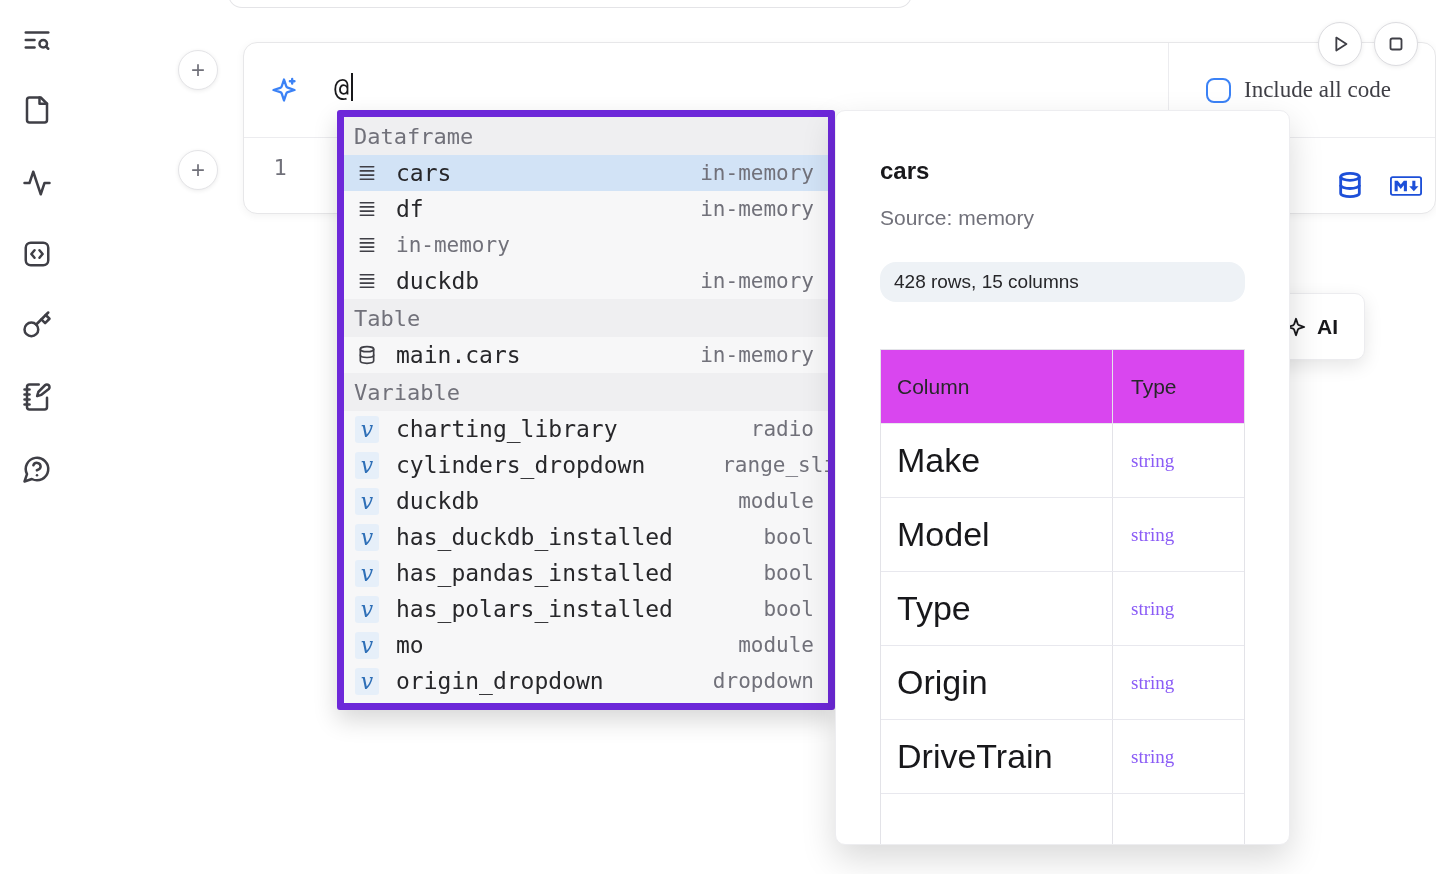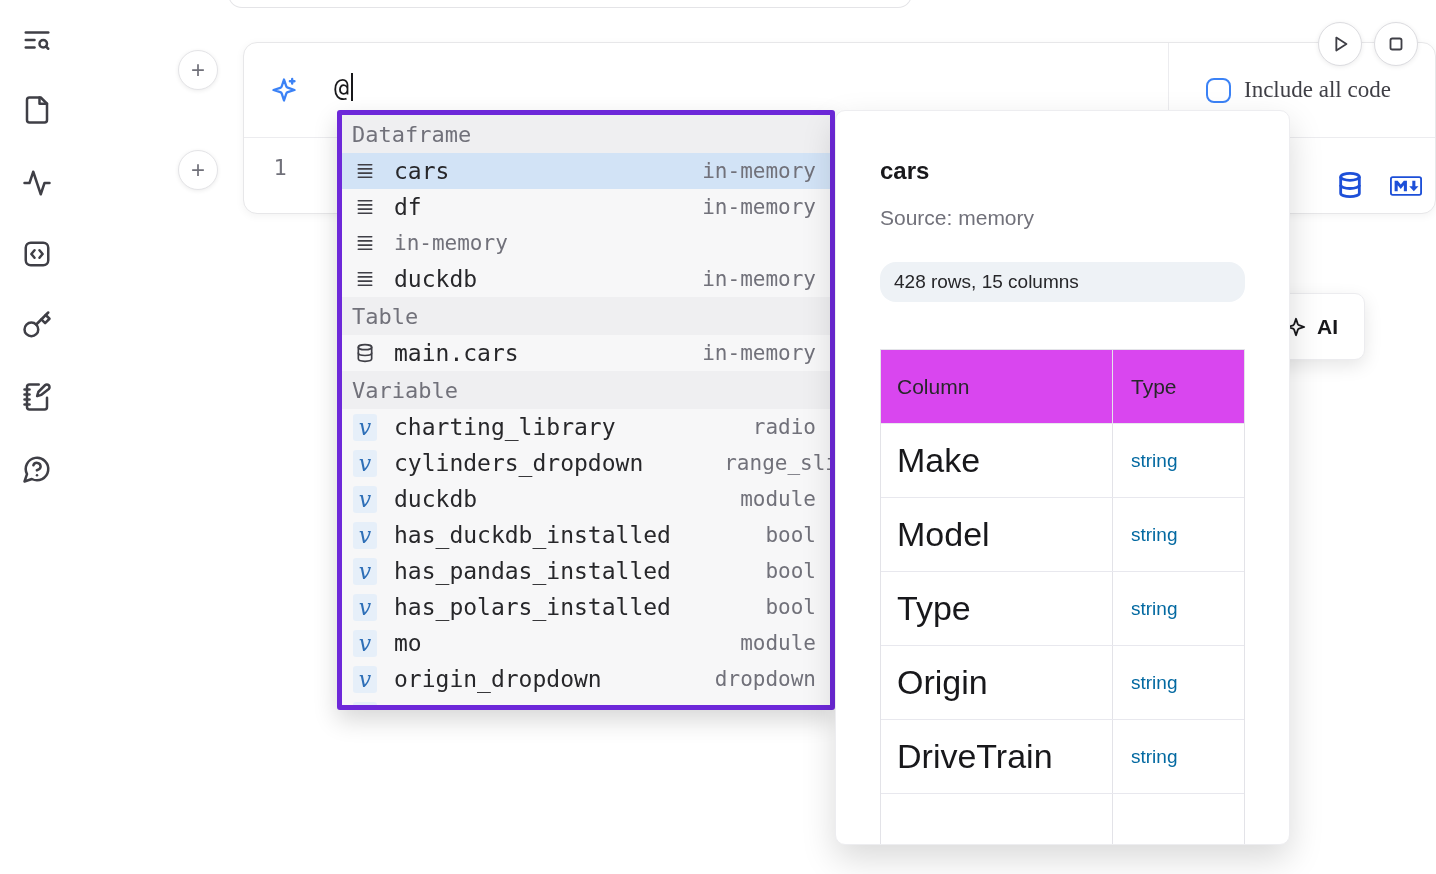--- a/index.html
+++ b/index.html
@@ -44,21 +44,21 @@
   .line-no { position:absolute; left:22px; top:112px; width:28px; text-align:center;
     font-family:"DejaVu Sans Mono",monospace; font-size:22px; color:#71717a; }
   .cell-action { position:absolute; background:none; border:none; cursor:pointer; padding:0; }
   .db-action { left:1092px; top:128px; }
   .db-action svg { width:28px; height:28px; stroke:#1d4fd8; stroke-width:2.4; fill:none; }
   .md-action { left:1146px; top:133px; }
   .md-action svg { width:32px; height:20px; }
 
   
   .dd { position:absolute; left:337px; top:110px; width:498px; height:600px; background:#f7f7f8;
-    border:5px solid #6d28d9; border-radius:3px; box-shadow:0 10px 24px rgba(0,0,0,.16);
+    border:7px solid #6d28d9; border-radius:3px; box-shadow:0 10px 24px rgba(0,0,0,.16);
     overflow:hidden; z-index:5; }
   .dd-header { height:38px; background:#efeff1; color:#71717a;
     font-family:"DejaVu Sans Mono",monospace; font-size:22px; display:flex; align-items:center; padding:0 10px; }
   .dd-item { height:36px; display:flex; align-items:center; padding:0 14px 0 10px; cursor:pointer; }
   .dd-item.selected { background:#d2e3f6; }
   .dd-ic { width:26px; margin-right:16px; display:flex; align-items:center; justify-content:center; flex:none; }
   .dd-ic svg { width:20px; height:20px; stroke:#3f3f46; stroke-width:2; fill:none; stroke-linecap:round; }
   .var-glyph { font-family:"DejaVu Serif", serif; font-style:italic; font-size:22px; color:#2e6fb7;
     background:#e6eff9; border-radius:3px; width:24px; height:27px; display:flex; align-items:center; justify-content:center; }
   .dd-label { font-family:"DejaVu Sans Mono",monospace; font-size:23px; color:#27272a; flex:1; white-space:nowrap; }
@@ -75,21 +75,21 @@
     display:flex; align-items:center; padding:0 14px; font-size:19px; color:#27272a; }
   .pv-tablewrap { margin-top:47px; height:497px; overflow:hidden; }
   .pv-table { width:100%; border:1px solid #e3e3e8; background:#fff; }
   .pv-row { display:flex; height:74px; border-bottom:1px solid #e8e8ee; }
   .pv-row:last-child { border-bottom:none; }
   .pv-row.header { background:#d946ef; }
   .pv-c1 { width:231px; display:flex; align-items:center; padding-left:16px; }
   .pv-c2 { flex:1; border-left:1px solid #e3e3e8; display:flex; align-items:center; padding-left:18px; }
   .pv-hcell { font-size:21px; color:#27272a; }
   .pv-colname { font-family:Liberation Sans, sans-serif; font-size:34px; color:#18181b;text-align:center; }
-  .pv-coltype { font-family:Liberation Sans, sans-serif; font-size:19px; color:#0369a1; }
+  .pv-coltype { font-family:Liberation Serif, serif; font-size:19px; color:#8b5cf6; }
 
   
   .ai-btn { position:absolute; left:1140px; top:293px; width:225px; height:67px; background:#fff;
     border:1px solid #ececef; border-radius:10px; box-shadow:0 6px 18px rgba(0,0,0,.10); z-index:4;
     display:flex; align-items:center; justify-content:flex-end; gap:10px; padding-right:26px;
     font-weight:bold; font-size:21px; color:#18181b; cursor:pointer; }
   .ai-btn svg { width:22px; height:22px; stroke:#18181b; stroke-width:2; fill:none; stroke-linecap:round; stroke-linejoin:round; }
 </style>
 </head>
 <body>

